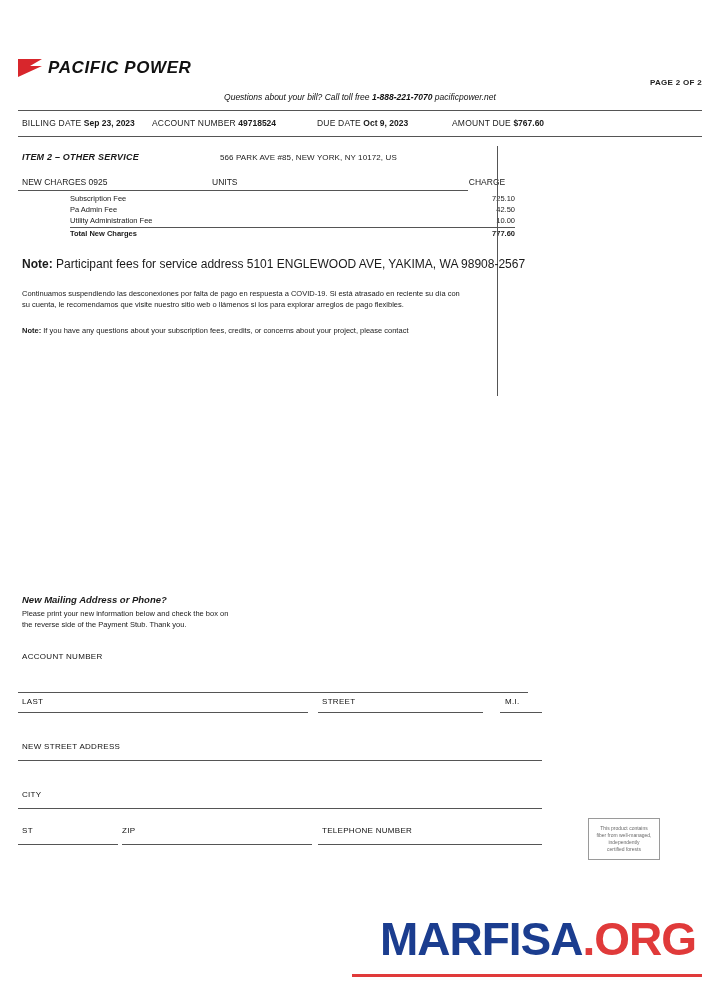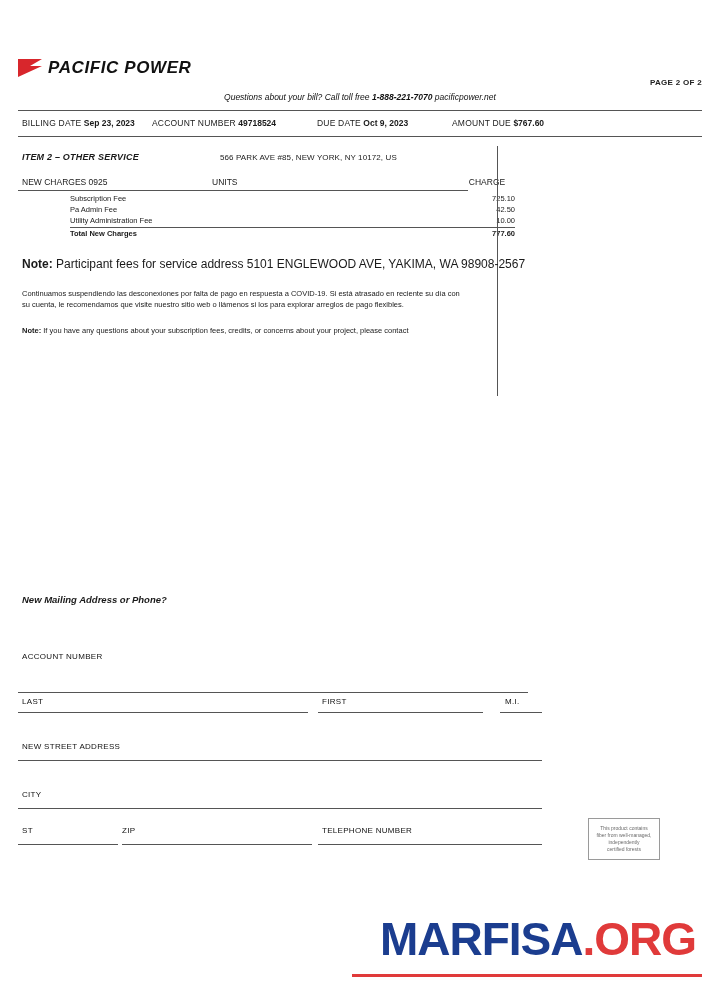--- a/index.html
+++ b/index.html
@@ -357,26 +357,30 @@
     <b>Note:</b><span> Participant fees for service address 5101 ENGLEWOOD AVE, YAKIMA, WA 98908-2567</span>
   </div>
 
   <div class="para-es">Continuamos suspendiendo las desconexiones por falta de pago en respuesta a COVID-19. Si está atrasado en reciente su día con su cuenta, le recomendamos que visite nuestro sitio web o llámenos si los para explorar arreglos de pago flexibles.</div>
 
   <div class="note-2">
     <b>Note:</b><span> If you have any questions about your subscription fees, credits, or concerns about your project, please contact</span>
   </div>
 
   <div class="mail-title">New Mailing Address or Phone?</div>
+  <div class="mail-sub">
+    <span>Please print your new information below and check the box on</span><br>
+    <span>the reverse side of the Payment Stub. Thank you.</span>
+  </div>
 
   <div class="field-label" style="left:22px; top:652px;">ACCOUNT NUMBER</div>
   <div class="field-line" style="left:18px; top:692px; width:510px;"></div>
 
   <div class="field-label" style="left:22px; top:697px;">LAST</div>
-  <div class="field-label" style="left:322px; top:697px;">FIRST</div>
+  <div class="field-label" style="left:322px; top:697px;">STREET</div>
   <div class="field-label" style="left:505px; top:697px;">M.I.</div>
 
   <div class="field-line" style="left:18px; top:712px; width:290px;"></div>
   <div class="field-line" style="left:318px; top:712px; width:165px;"></div>
   <div class="field-line" style="left:500px; top:712px; width:42px;"></div>
 
   <div class="field-label" style="left:22px; top:742px;">NEW STREET ADDRESS</div>
   <div class="field-line" style="left:18px; top:760px; width:524px;"></div>
 
   <div class="field-label" style="left:22px; top:790px;">CITY</div>

